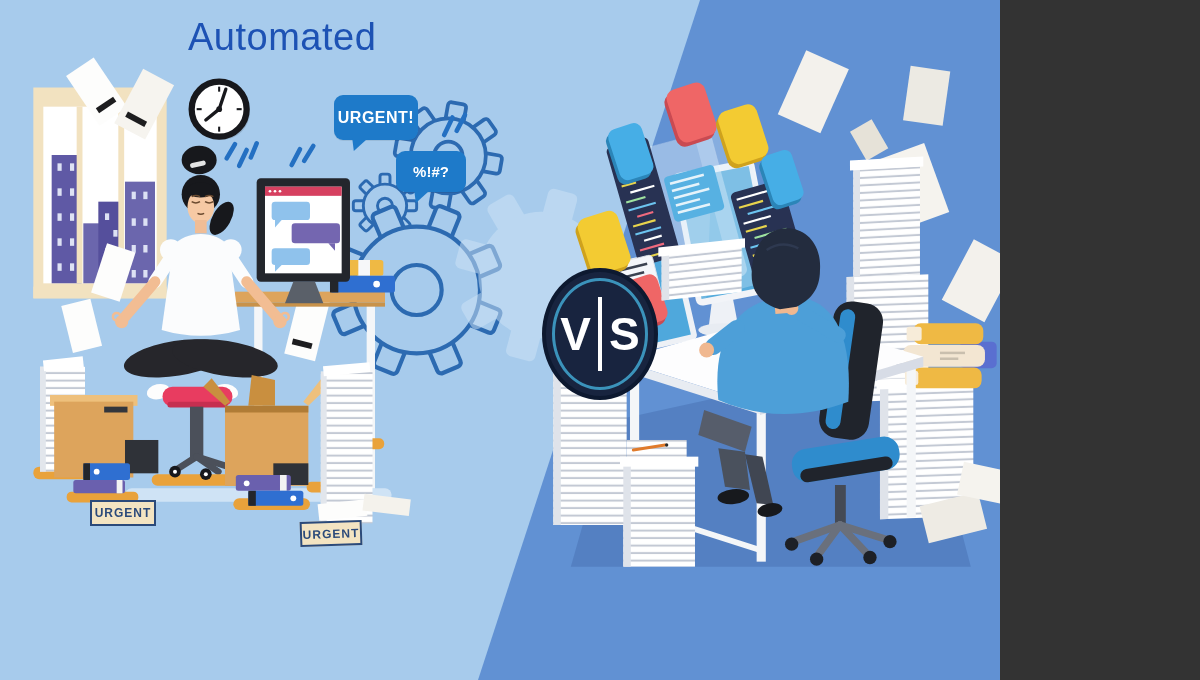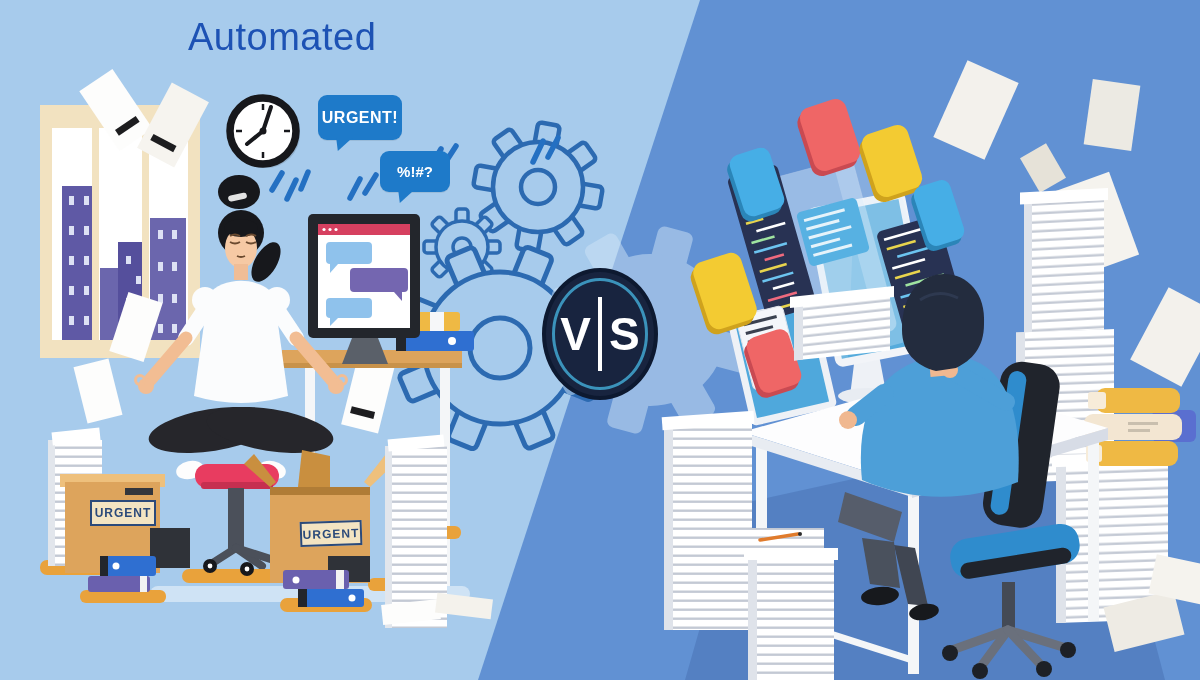--- a/index.html
+++ b/index.html
@@ -1,31 +1,32 @@
 <!DOCTYPE html>
 <html><head>
 <meta charset="utf-8">
 <style>
   html,body{margin:0;padding:0;background:#333;}
   .stage{
-    position:relative;width:1200px;height:680px;overflow:hidden;
+    position:relative;width:1000px;height:680px;overflow:hidden;
     background:#6191d3;font-family:"Liberation Sans",sans-serif;
   }
   .left-bg{
     position:absolute;inset:0;background:#a7cbec;
     clip-path:polygon(0 0,700px 0,478px 100%,0 100%);
   }
   .scene-svg{position:absolute;inset:0;}
   .title{position:absolute;font-size:38px;letter-spacing:.5px;}
   .title-automated{left:188px;top:16px;color:#1d52b4;}
   .title-manual{left:892px;top:16px;color:#2a55a0;}
   .bubble{
     position:absolute;background:#1e7ac9;color:#fff;font-weight:bold;
     border-radius:9px;display:flex;align-items:center;justify-content:center;
     box-shadow:0 1px 0 rgba(0,0,0,.08);
+    margin-left:16px;
   }
   .bubble::after{
     content:"";position:absolute;bottom:-11px;left:15px;width:0;height:0;
     border-left:8px solid transparent;border-right:8px solid transparent;
     border-top:13px solid #1e7ac9;transform:skewX(-26deg);
   }
   .bubble-urgent{left:318px;top:95px;width:84px;height:45px;font-size:16px;letter-spacing:.5px;}
   .bubble-symbols{left:380px;top:151px;width:70px;height:41px;font-size:15px;}
   .urgent-label{
     position:absolute;border:2px solid #2b4a7a;color:#2b4a7a;background:#f3e4c2;

